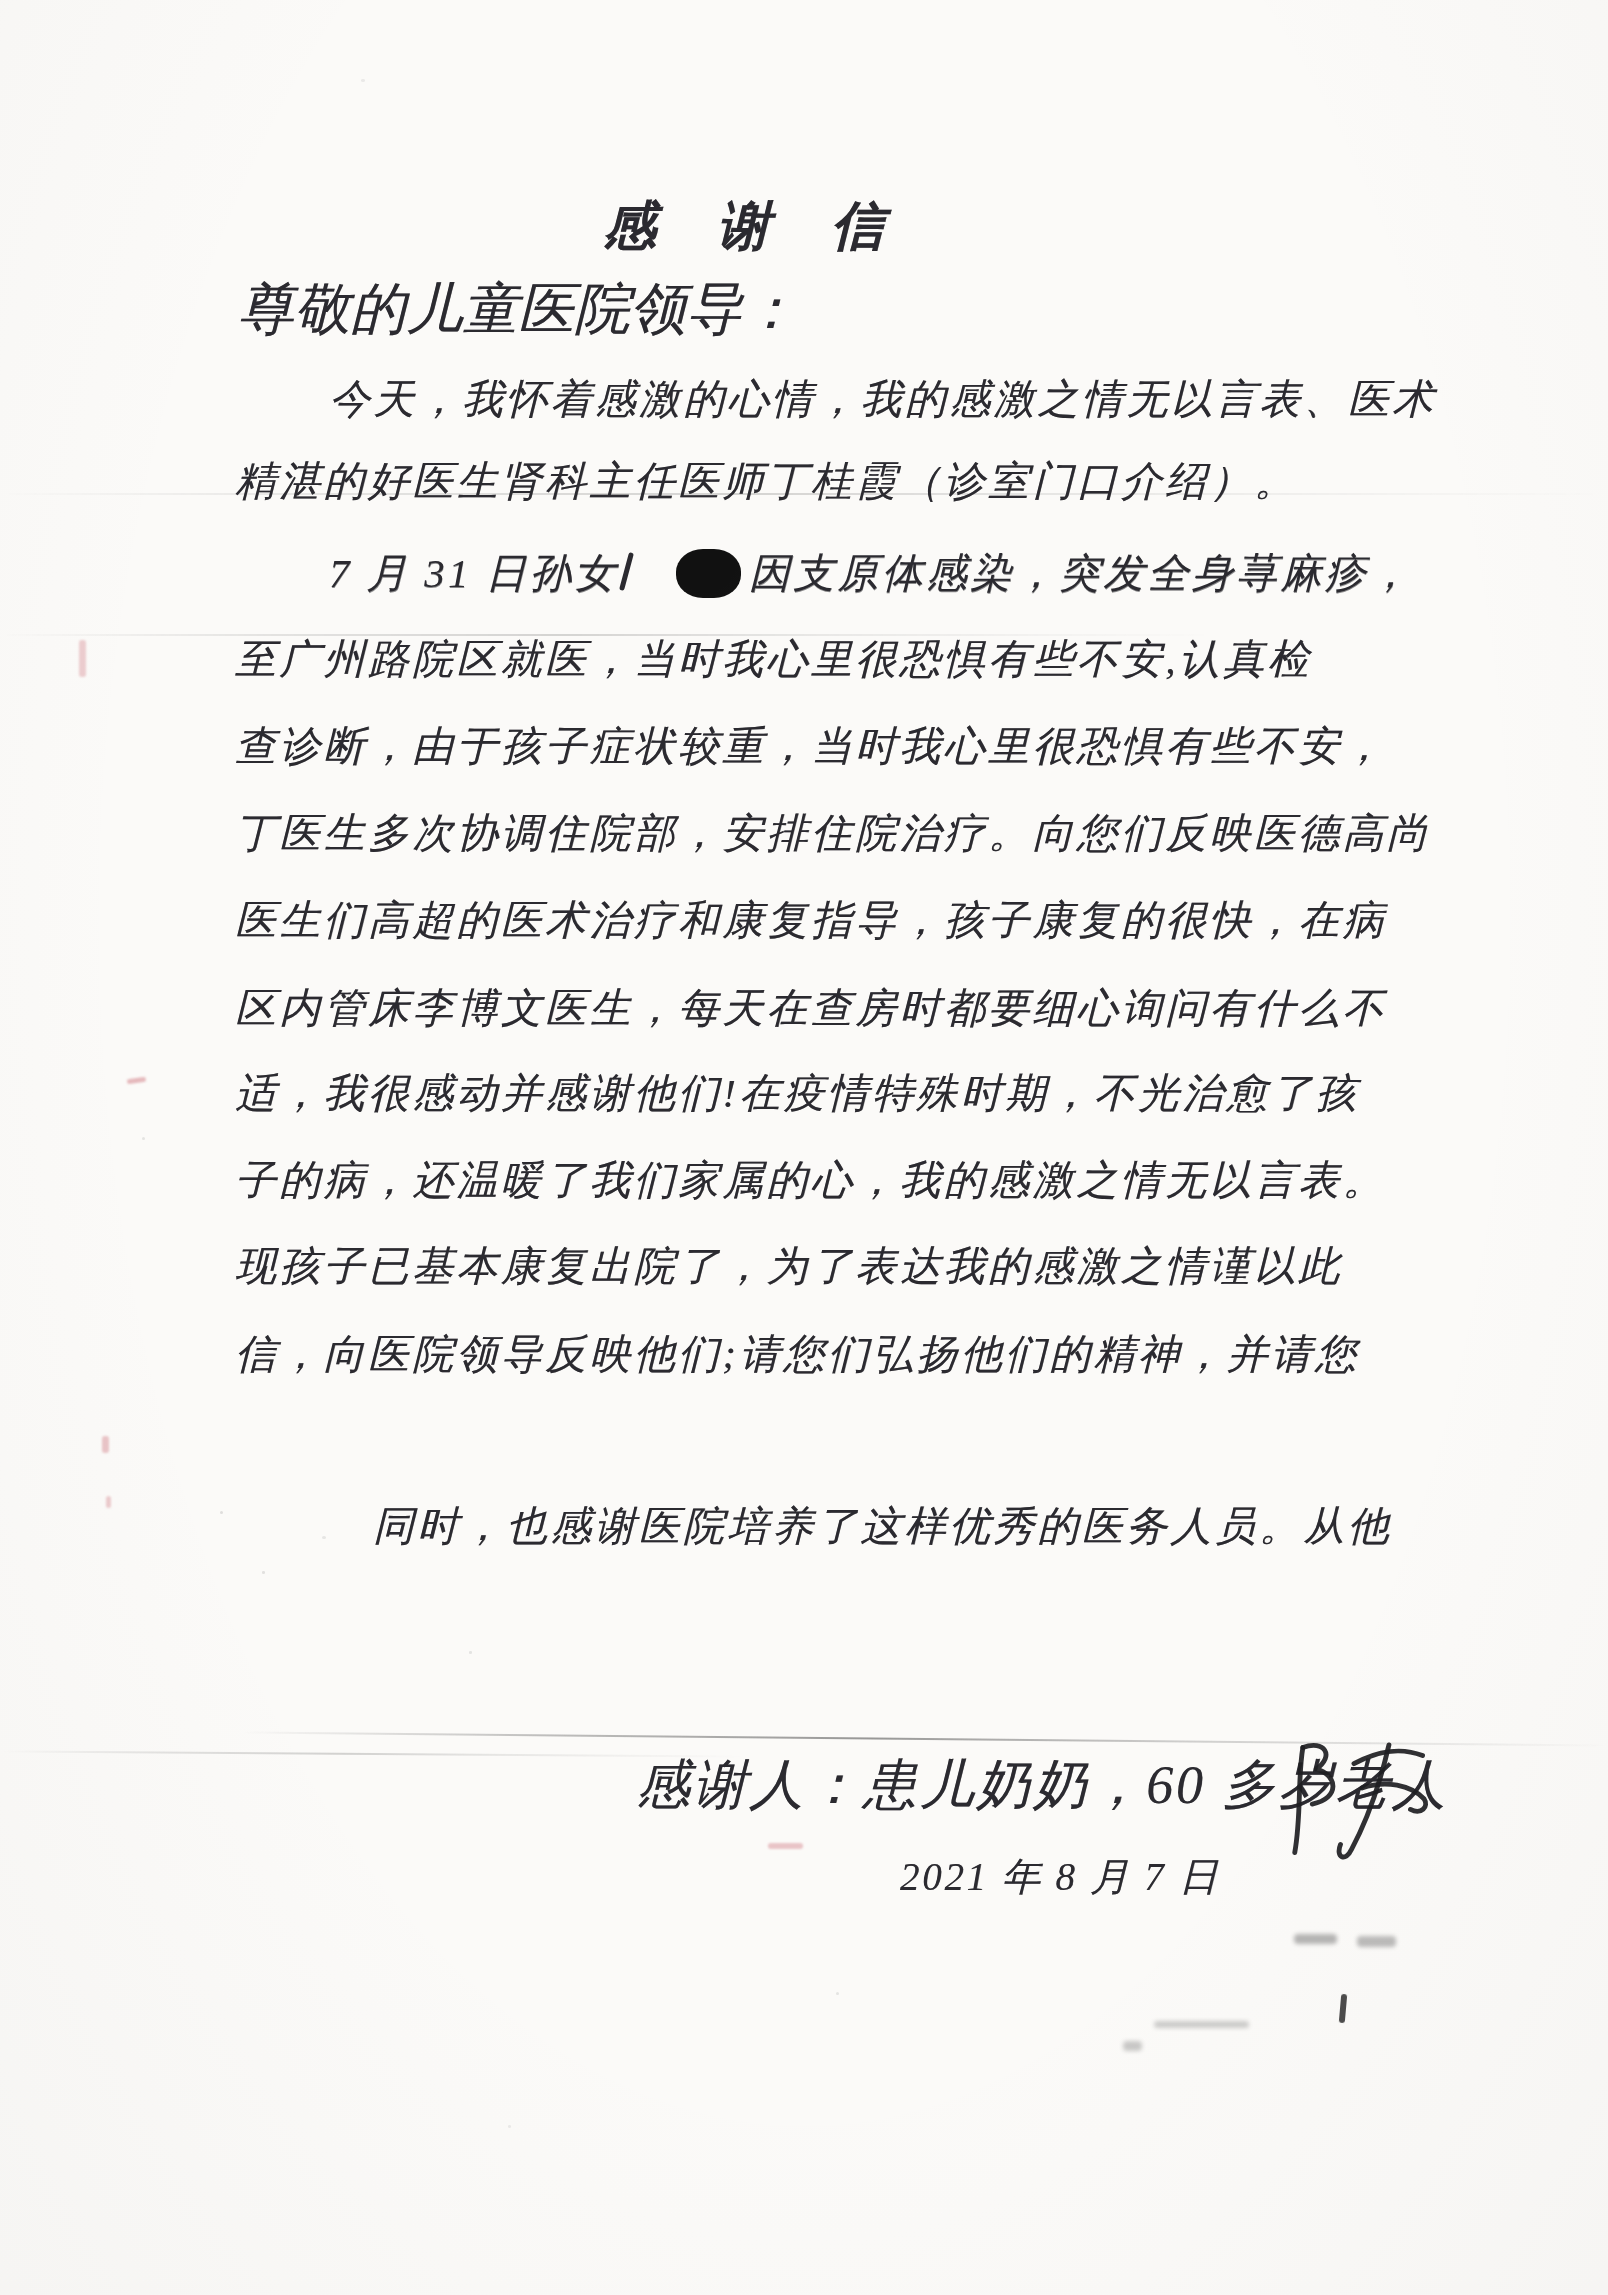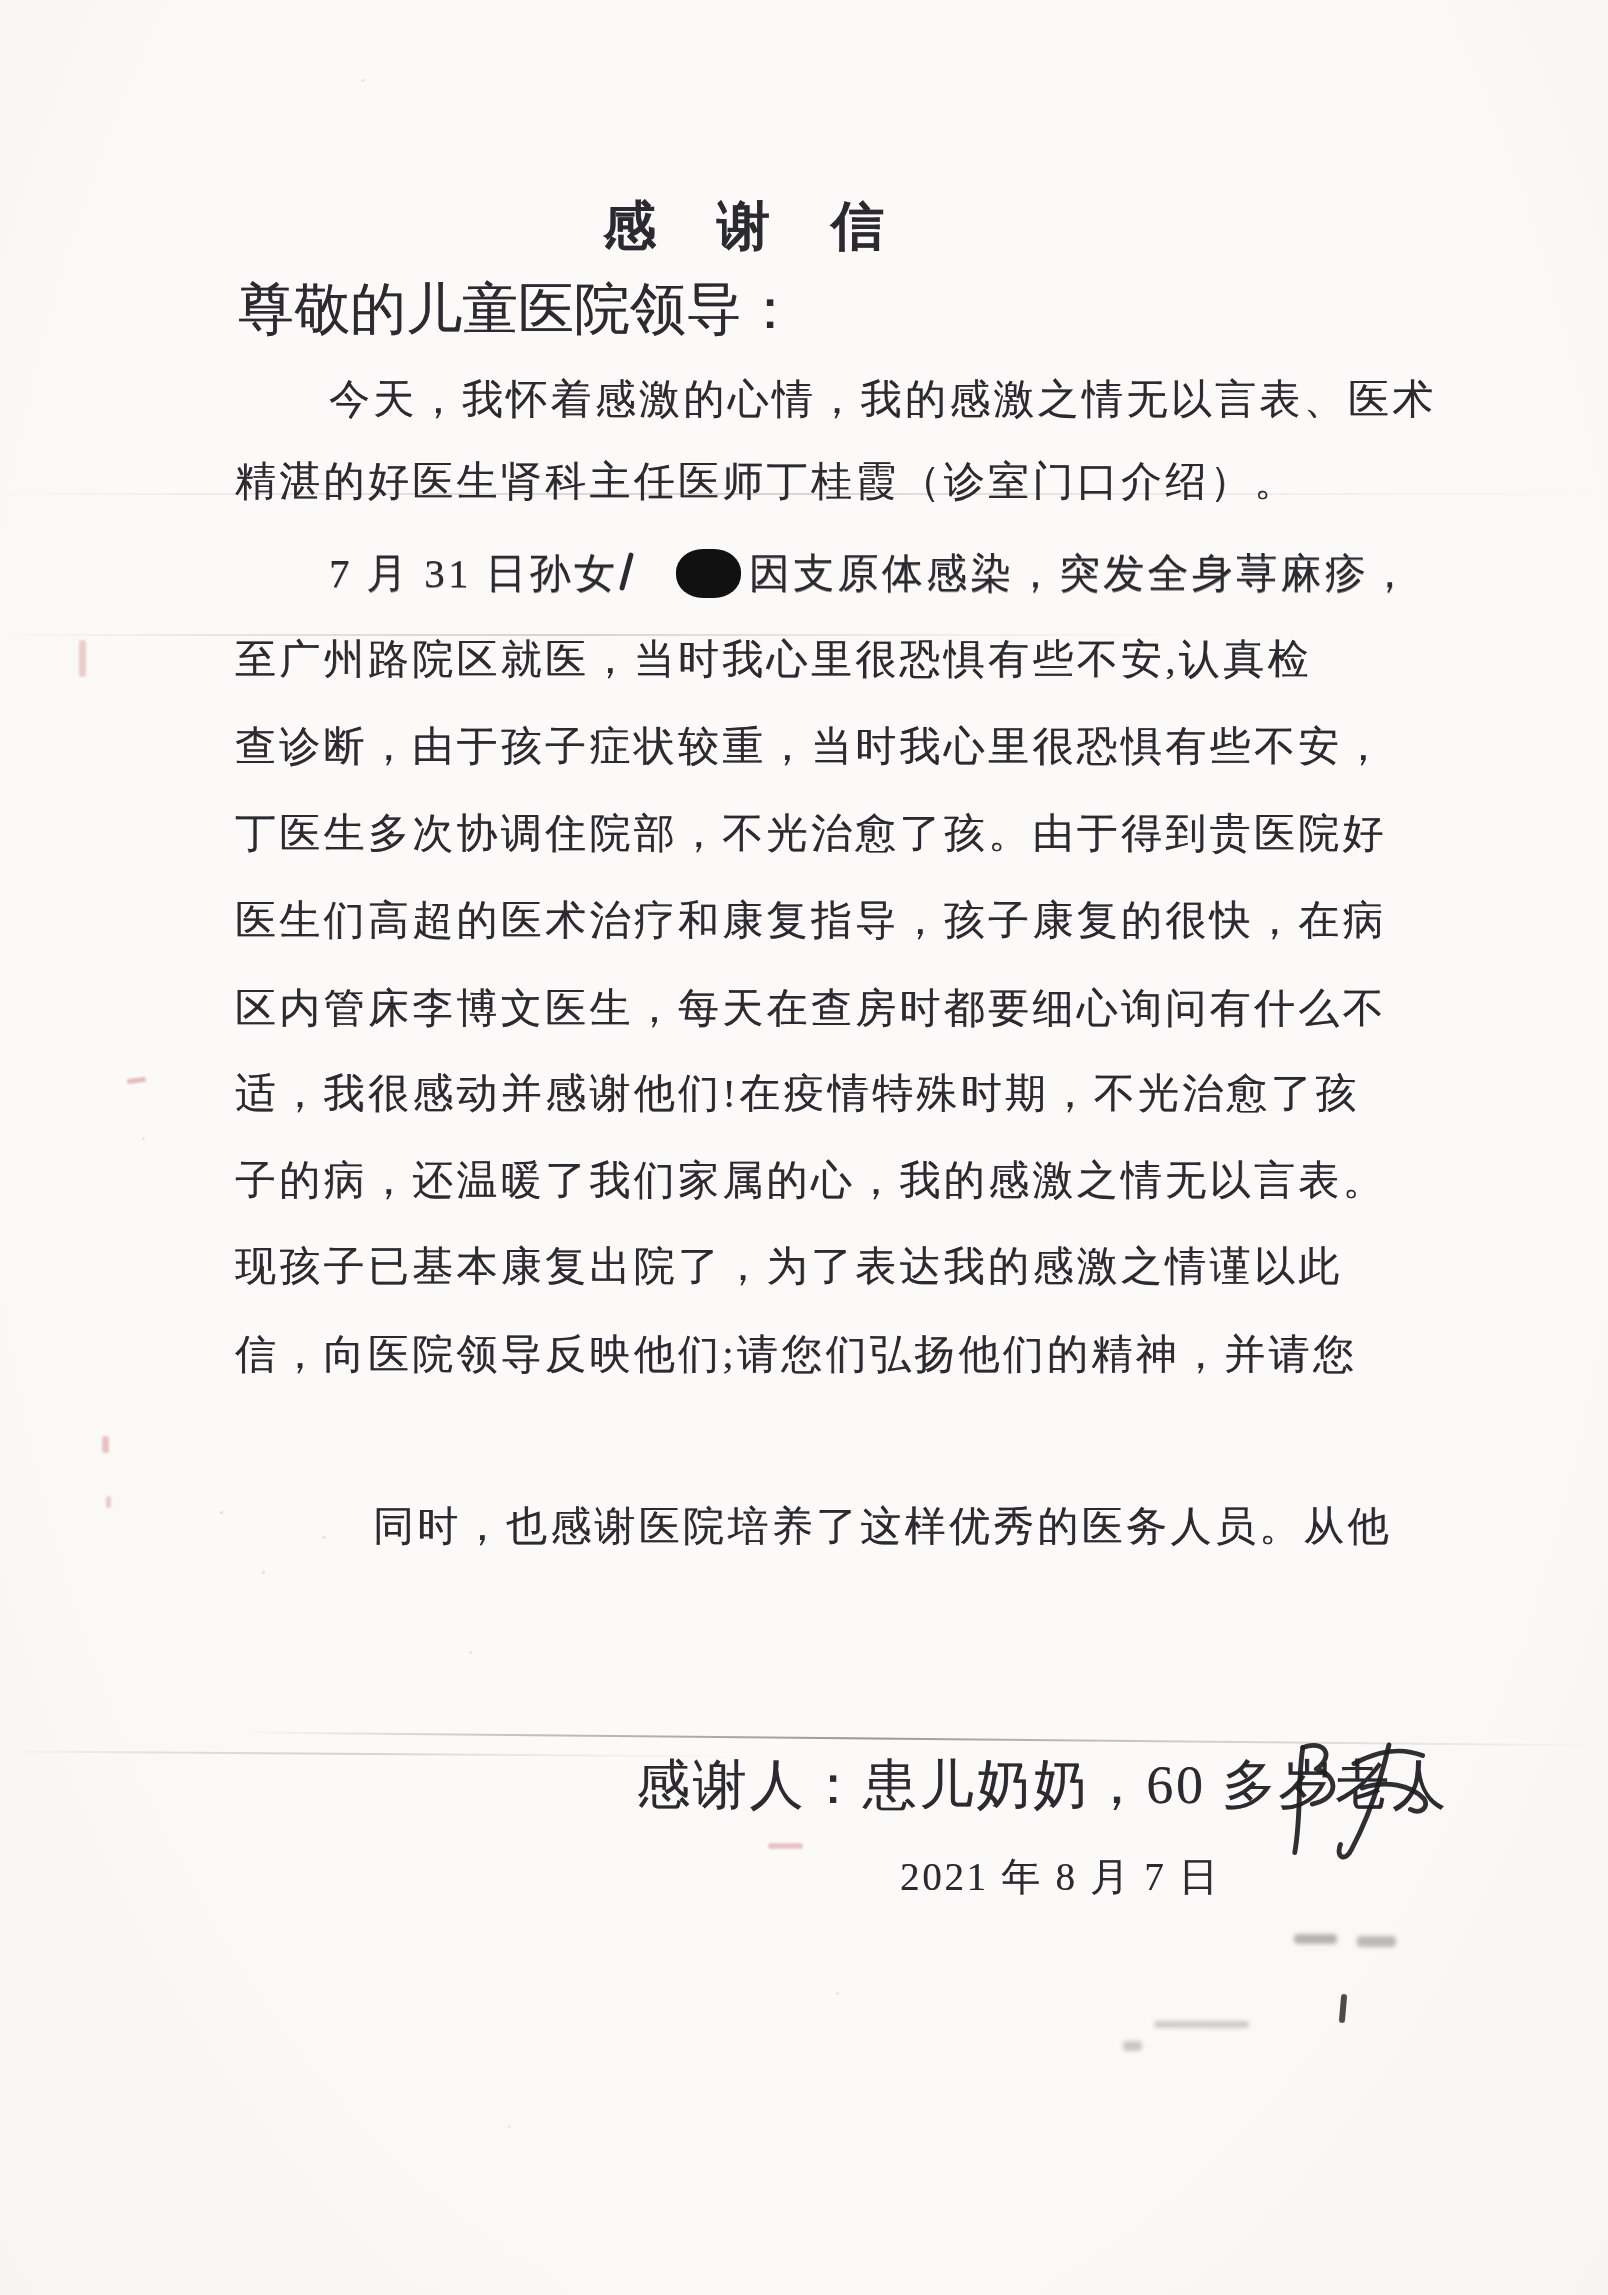--- a/index.html
+++ b/index.html
@@ -7,20 +7,21 @@
     width:1609px;height:2295px;
     background:var(--paper,#fbfaf8);
     font-family:"Liberation Serif","DejaVu Serif",serif;
     position:relative;overflow:hidden;
   }
   .page{
     position:absolute;inset:0;
     background:
       radial-gradient(ellipse at 50% 40%, rgba(255,255,255,0) 60%, rgba(120,120,120,0.04) 100%),
       var(--paper,#fbfaf8);
+    font-style: italic;
   }
   .txt{
     position:absolute;
     color:var(--ink,#2b2a30);
     white-space:nowrap;
     text-shadow:0.3px 0.3px 0.5px rgba(45,45,50,.55);
   }
   .title{
     left:603px;top:194px;
     font-size:53px;line-height:64px;letter-spacing:4px;
@@ -99,21 +100,21 @@
 
   <div class="txt line ind2" style="top:375px">今天，我怀着感激的心情，我的感激之情无以言表、医术</div>
   <div class="txt line" style="top:457px">精湛的好医生肾科主任医师丁桂霞（诊室门口介绍）。</div>
 
   <div class="txt line ind2" style="top:549px">
     <span>7 月 31 日孙女</span><span class="pstroke"></span><span class="redaction"></span><span>因支原体感染，突发全身荨麻疹，</span>
   </div>
 
   <div class="txt line" style="top:635px">至广州路院区就医，当时我心里很恐惧有些不安,认真检</div>
   <div class="txt line" style="top:722px">查诊断，由于孩子症状较重，当时我心里很恐惧有些不安，</div>
-  <div class="txt line" style="top:809px">丁医生多次协调住院部，不光治愈了孩。由于得到贵医院好</div>
+  <div class="txt line" style="top:809px">丁医生多次协调住院部，安排住院治疗。向您们反映医德高尚</div>
   <div class="txt line" style="top:896px">医生们高超的医术治疗和康复指导，孩子康复的很快，在病</div>
   <div class="txt line" style="top:984px">区内管床李博文医生，每天在查房时都要细心询问有什么不</div>
   <div class="txt line" style="top:1069px">适，我很感动并感谢他们!在疫情特殊时期，不光治愈了孩</div>
   <div class="txt line" style="top:1242px">现孩子已基本康复出院了，为了表达我的感激之情谨以此</div>
   <div class="txt line" style="top:1156px">子的病，还温暖了我们家属的心，我的感激之情无以言表。</div>
   <div class="txt line" style="top:1330px">信，向医院领导反映他们;请您们弘扬他们的精神，并请您</div>
   <div class="txt line ind3" style="top:1502px">同时，也感谢医院培养了这样优秀的医务人员。从他</div>
 
   <div class="txt signer">感谢人：患儿奶奶，60 多岁老人</div>
 

